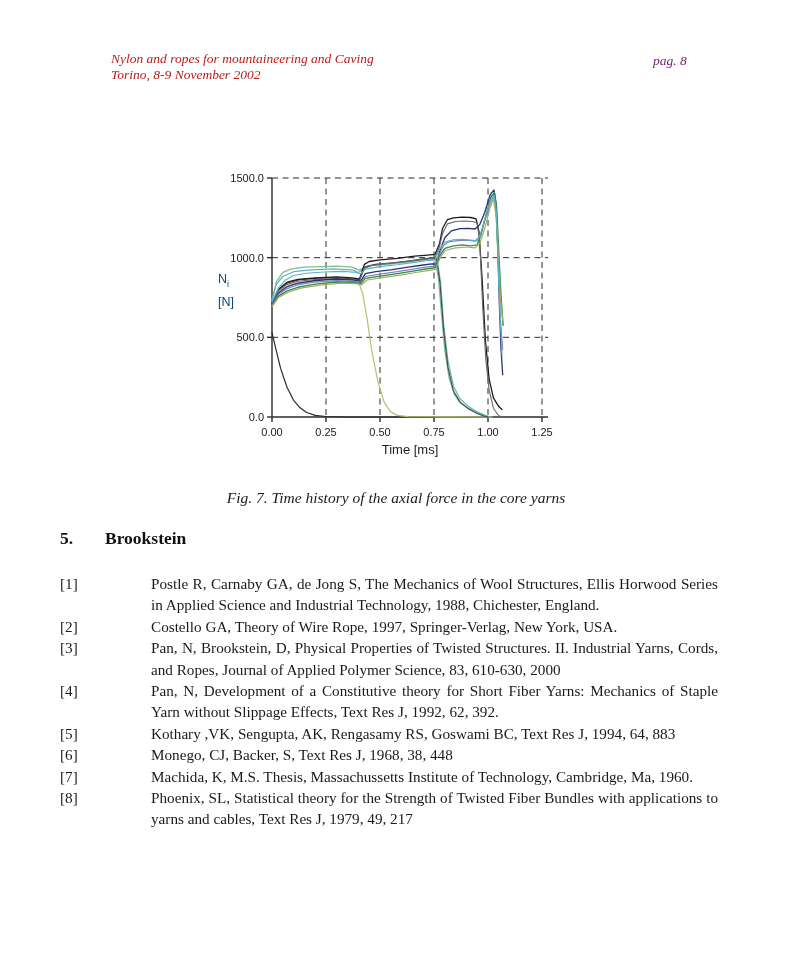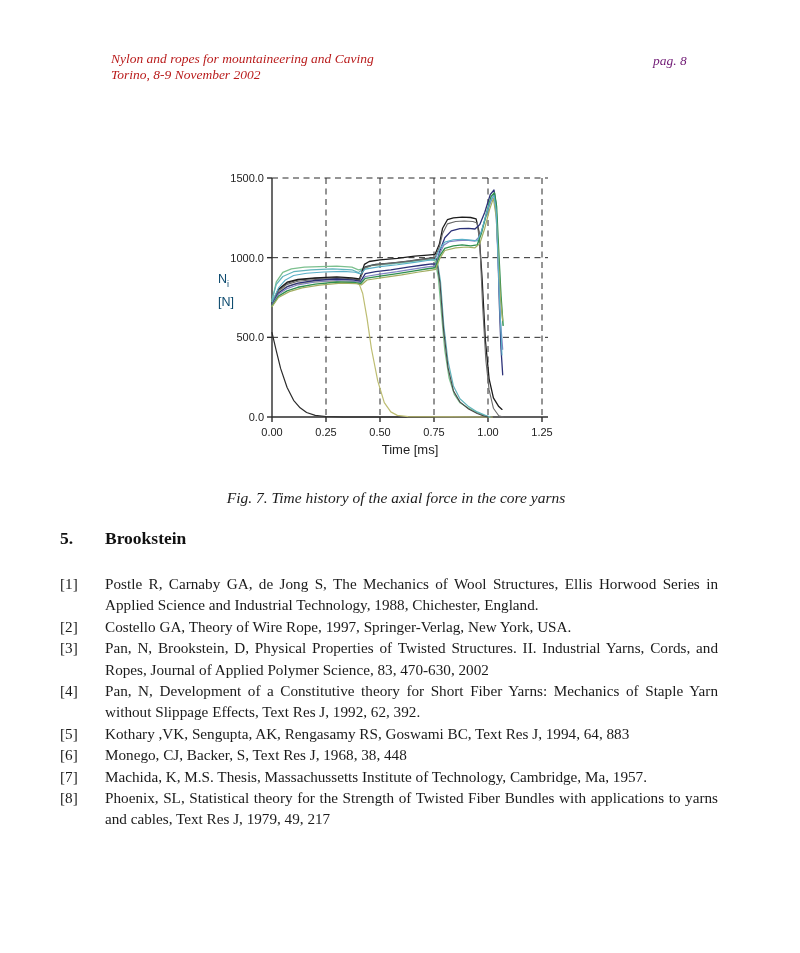--- a/index.html
+++ b/index.html
@@ -25,21 +25,21 @@
   .fig-caption{
     position:absolute;left:0;top:468px;width:792px;text-align:center;
     font:italic 15.5px/19px "Liberation Serif",serif;color:#1a1a1a;margin-top:20px;
   }
   
   .refs{position:absolute;left:60px;top:527px;width:658px;}
   .refs-heading{display:flex;font:bold 17.5px/22px "Liberation Serif",serif;color:#111;margin-bottom:24px;}
   .refs-heading .num{width:45px;flex:0 0 45px;}
   .ref-item{display:flex;font:15.2px/21.4px "Liberation Serif",serif;color:#1a1a1a;}
   .ref-num{width:45px;flex:0 0 45px;}
-  .ref-text{flex:1;text-align:justify;}
+  .ref-text{flex:1;text-align:justify;margin-left:46px;}
 </style>
 </head>
 <body>
 
 <div class="hdr-line" style="top:51px">Nylon and ropes for mountaineering and Caving</div>
 <div class="hdr-line" style="top:67px">Torino, 8-9 November 2002</div>
 <div class="hdr-page">pag. 8</div>
 
 <svg id="chart-svg" width="380" height="300" viewBox="0 0 380 300" xmlns="http://www.w3.org/2000/svg">
     <line x1="82" y1="177.33333333333334" x2="358" y2="177.33333333333334" class="grid"></line>
@@ -103,36 +103,36 @@
       <div class="ref-item">
         <span class="ref-num">[1]</span>
         <div class="ref-text">Postle R, Carnaby GA, de Jong S, The Mechanics of Wool Structures, Ellis Horwood Series in Applied Science and Industrial Technology, 1988, Chichester, England.</div>
       </div>
       <div class="ref-item">
         <span class="ref-num">[2]</span>
         <div class="ref-text">Costello GA, Theory of Wire Rope, 1997, Springer-Verlag, New York, USA.</div>
       </div>
       <div class="ref-item">
         <span class="ref-num">[3]</span>
-        <div class="ref-text">Pan, N, Brookstein, D, Physical Properties of Twisted Structures. II. Industrial Yarns, Cords, and Ropes, Journal of Applied Polymer Science, 83, 470-630, 2002</div>
+        <div class="ref-text">Pan, N, Brookstein, D, Physical Properties of Twisted Structures. II. Industrial Yarns, Cords, and Ropes, Journal of Applied Polymer Science, 83, 610-630, 2000</div>
       </div>
       <div class="ref-item">
         <span class="ref-num">[4]</span>
         <div class="ref-text">Pan, N, Development of a Constitutive theory for Short Fiber Yarns: Mechanics of Staple Yarn without Slippage Effects, Text Res J, 1992, 62, 392.</div>
       </div>
       <div class="ref-item">
         <span class="ref-num">[5]</span>
         <div class="ref-text">Kothary ,VK, Sengupta, AK, Rengasamy RS, Goswami BC, Text Res J, 1994, 64, 883</div>
       </div>
       <div class="ref-item">
         <span class="ref-num">[6]</span>
         <div class="ref-text">Monego, CJ, Backer, S, Text Res J, 1968, 38, 448</div>
       </div>
       <div class="ref-item">
         <span class="ref-num">[7]</span>
-        <div class="ref-text">Machida, K, M.S. Thesis, Massachussetts Institute of Technology, Cambridge, Ma, 1957.</div>
+        <div class="ref-text">Machida, K, M.S. Thesis, Massachussetts Institute of Technology, Cambridge, Ma, 1960.</div>
       </div>
       <div class="ref-item">
         <span class="ref-num">[8]</span>
         <div class="ref-text">Phoenix, SL, Statistical theory for the Strength of Twisted Fiber Bundles with applications to yarns and cables, Text Res J, 1979, 49, 217</div>
       </div>
     </div>
 </div>
 
 </body></html>

